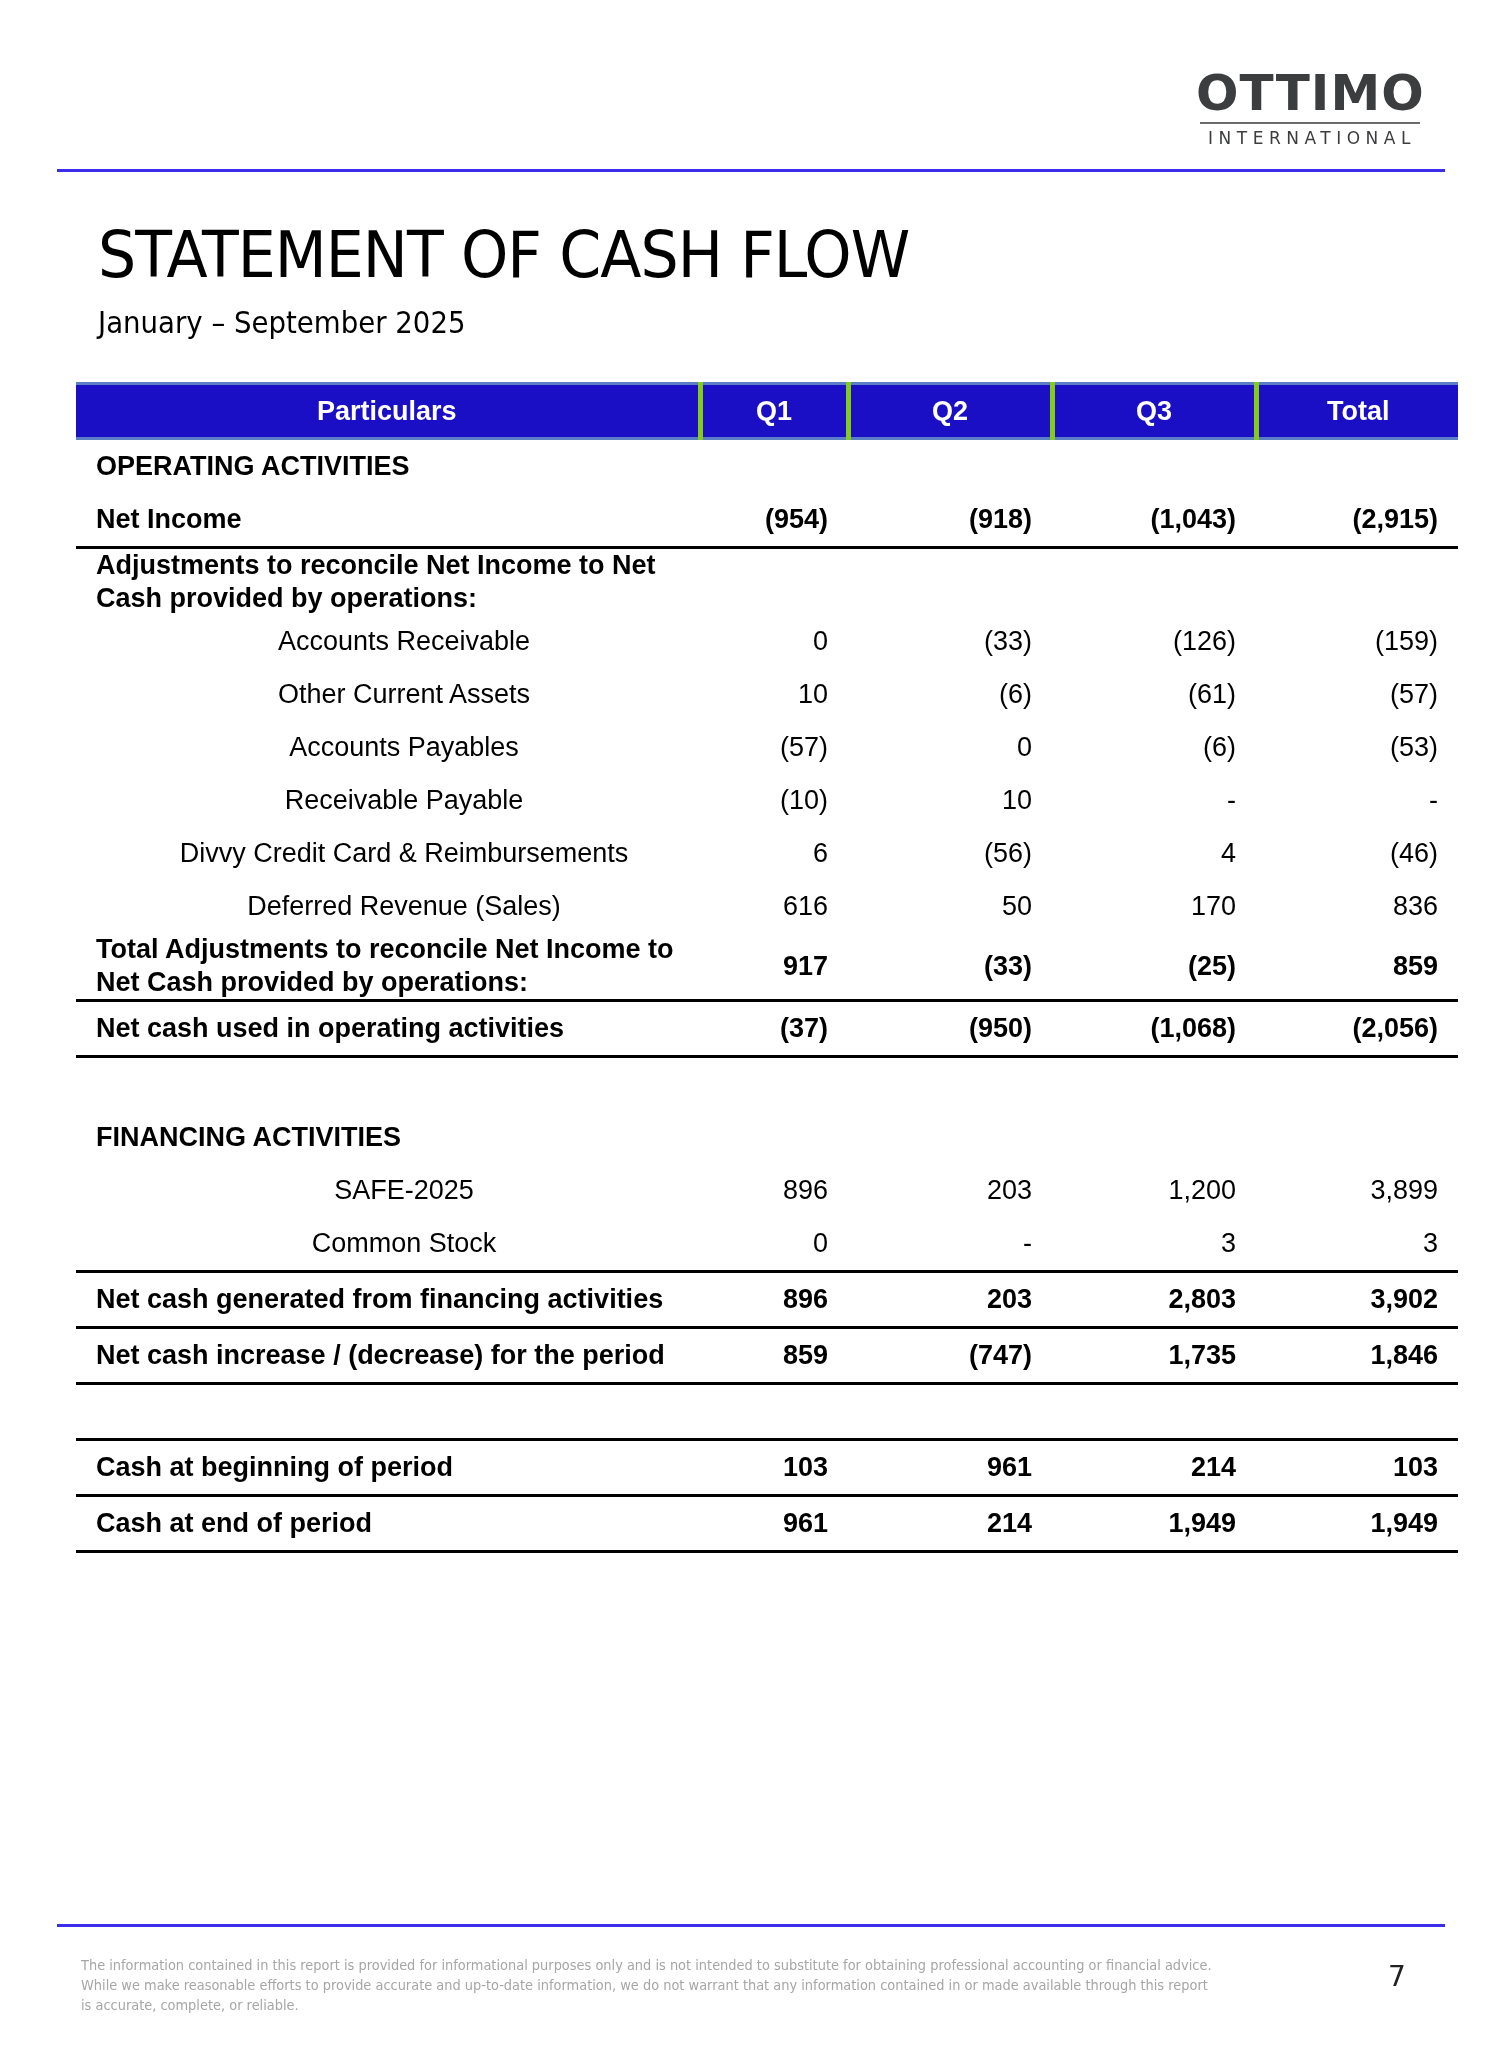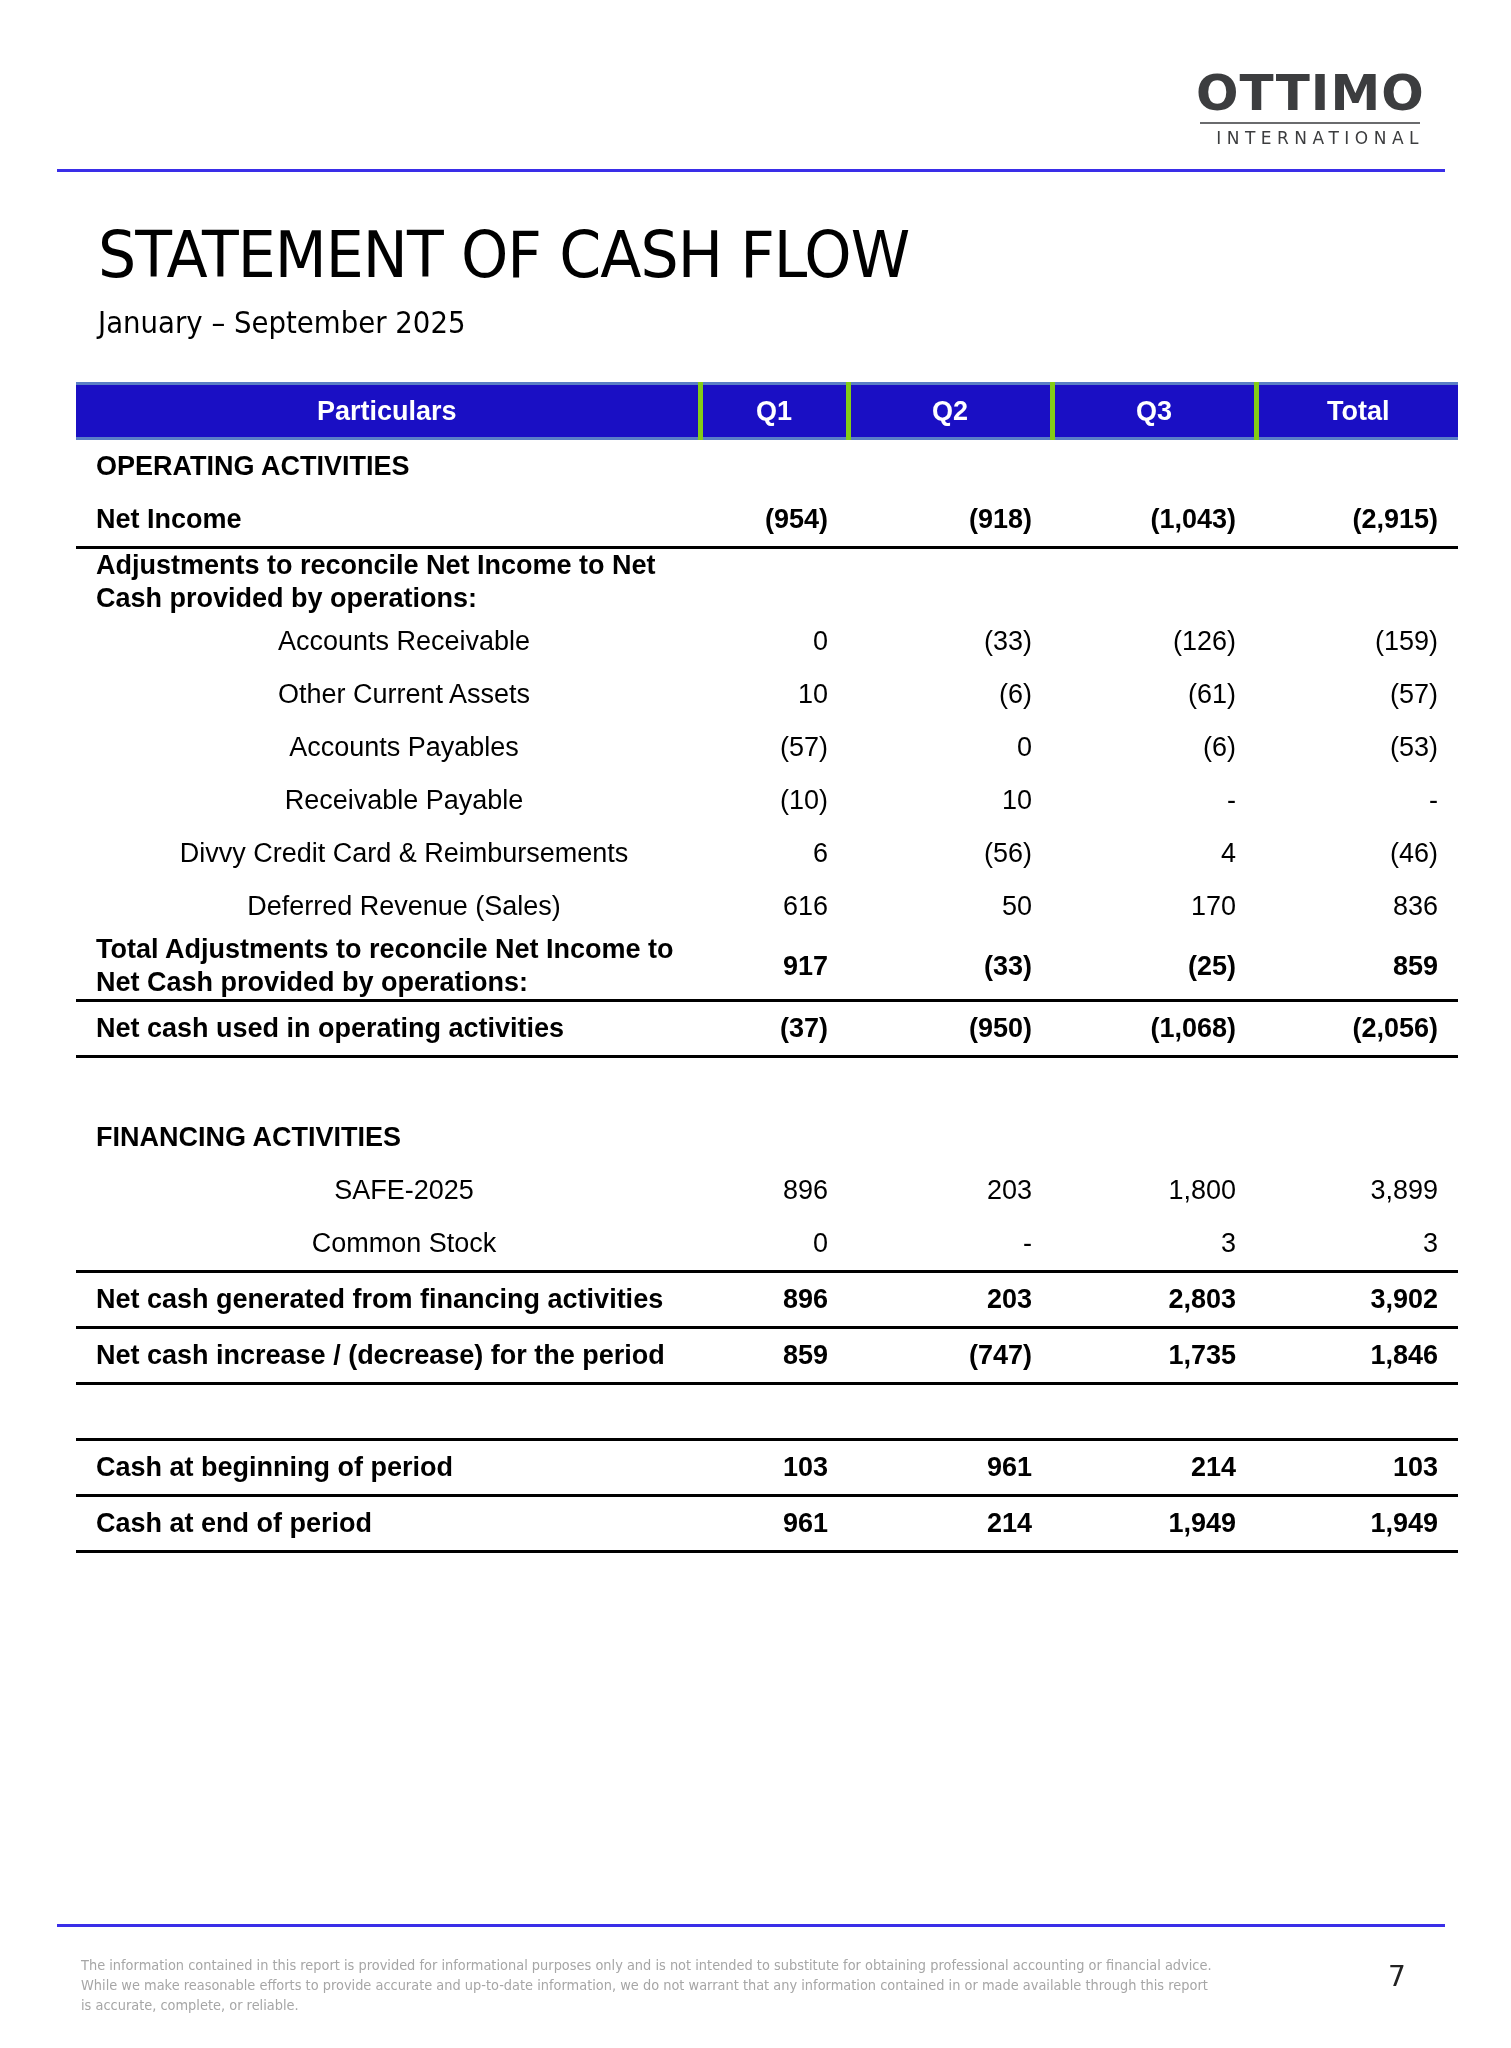--- a/index.html
+++ b/index.html
@@ -1,17 +1,17 @@
 <!DOCTYPE html>
 <html><head>
 <meta charset="utf-8">
 <style>
   html, body { margin: 0; padding: 0; background: #ffffff; }
   body { width: 1511px; height: 2048px; position: relative; overflow: hidden; font-family: "Liberation Sans", sans-serif; color: #000; }
-  .logo { position: absolute; left: 1196px; top: 66px; width: 228px; text-align: right; color: #3c3d3f; }
+  .logo { position: absolute; left: 1196px; top: 66px; width: 228px; text-align: center; color: #3c3d3f; }
   .logo-main { font-family: "DejaVu Sans", sans-serif; font-weight: bold; font-size: 50px; line-height: 54px; letter-spacing: 1px; }
   .logo-rule { height: 2px; background: #6a6b6d; margin: 2px 4px 4px 4px; }
   .logo-sub { font-family: "DejaVu Sans", sans-serif; font-size: 17px; letter-spacing: 5.5px; line-height: 20px; padding-left: 4px; }
   .rule-top { position: absolute; left: 57px; top: 169px; width: 1388px; height: 3px; background: #3a2ee8; }
   .rule-bottom { position: absolute; left: 57px; top: 1924px; width: 1388px; height: 3px; background: #3a2ee8; }
   .title { position: absolute; left: 98px; top: 215px; font-family: "DejaVu Sans", sans-serif; font-size: 64px; line-height: 80px; letter-spacing: -1px; transform: scaleX(0.94); transform-origin: left; white-space: nowrap; }
   .subtitle { position: absolute; left: 98px; top: 303px; font-family: "DejaVu Sans", sans-serif; font-size: 30px; line-height: 40px; transform: scaleX(0.92); transform-origin: left; white-space: nowrap; }
   table.cf { position: absolute; left: 76px; top: 382px; width: 1382px; border-collapse: collapse; table-layout: fixed; }
   table.cf th { background: #1a0fc4; color: #fff; font-size: 27px; font-weight: bold; height: 52px; padding: 0 20px; border-top: 3px solid #5b7fc6; border-bottom: 3px solid #5b7fc6; border-left: 5px solid #84cc16; }
   table.cf th:first-child { border-left: none; text-align: center; }
@@ -133,21 +133,21 @@
     <tr class="spacer">
         <td colspan="5"></td>
       </tr>
     <tr class="section">
       <td colspan="5">FINANCING ACTIVITIES</td>
     </tr>
     <tr class="indent">
       <td>SAFE-2025</td>
       <td class="num">896</td>
       <td class="num">203</td>
-      <td class="num">1,800</td>
+      <td class="num">1,200</td>
       <td class="num">3,899</td>
     </tr>
     <tr class="indent line-below">
       <td>Common Stock</td>
       <td class="num">0</td>
       <td class="num">-</td>
       <td class="num">3</td>
       <td class="num">3</td>
     </tr>
     <tr class="bold tall line-below">

